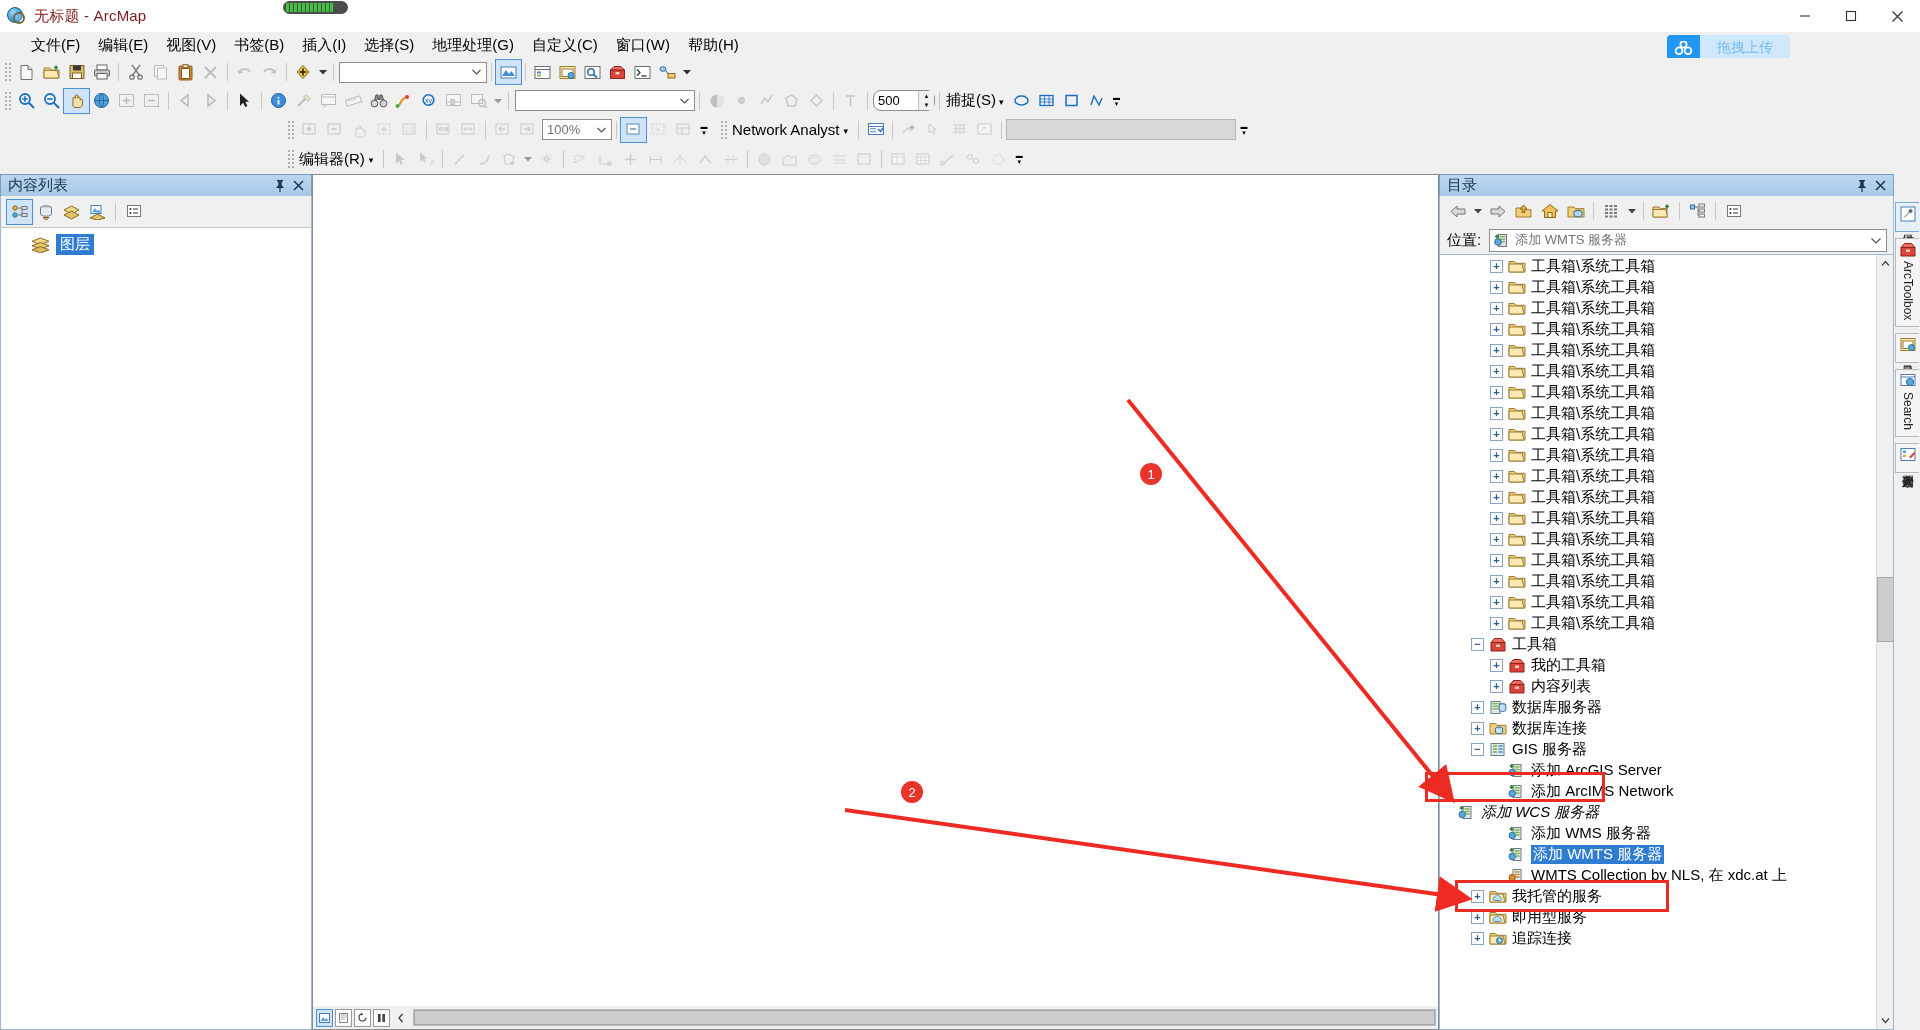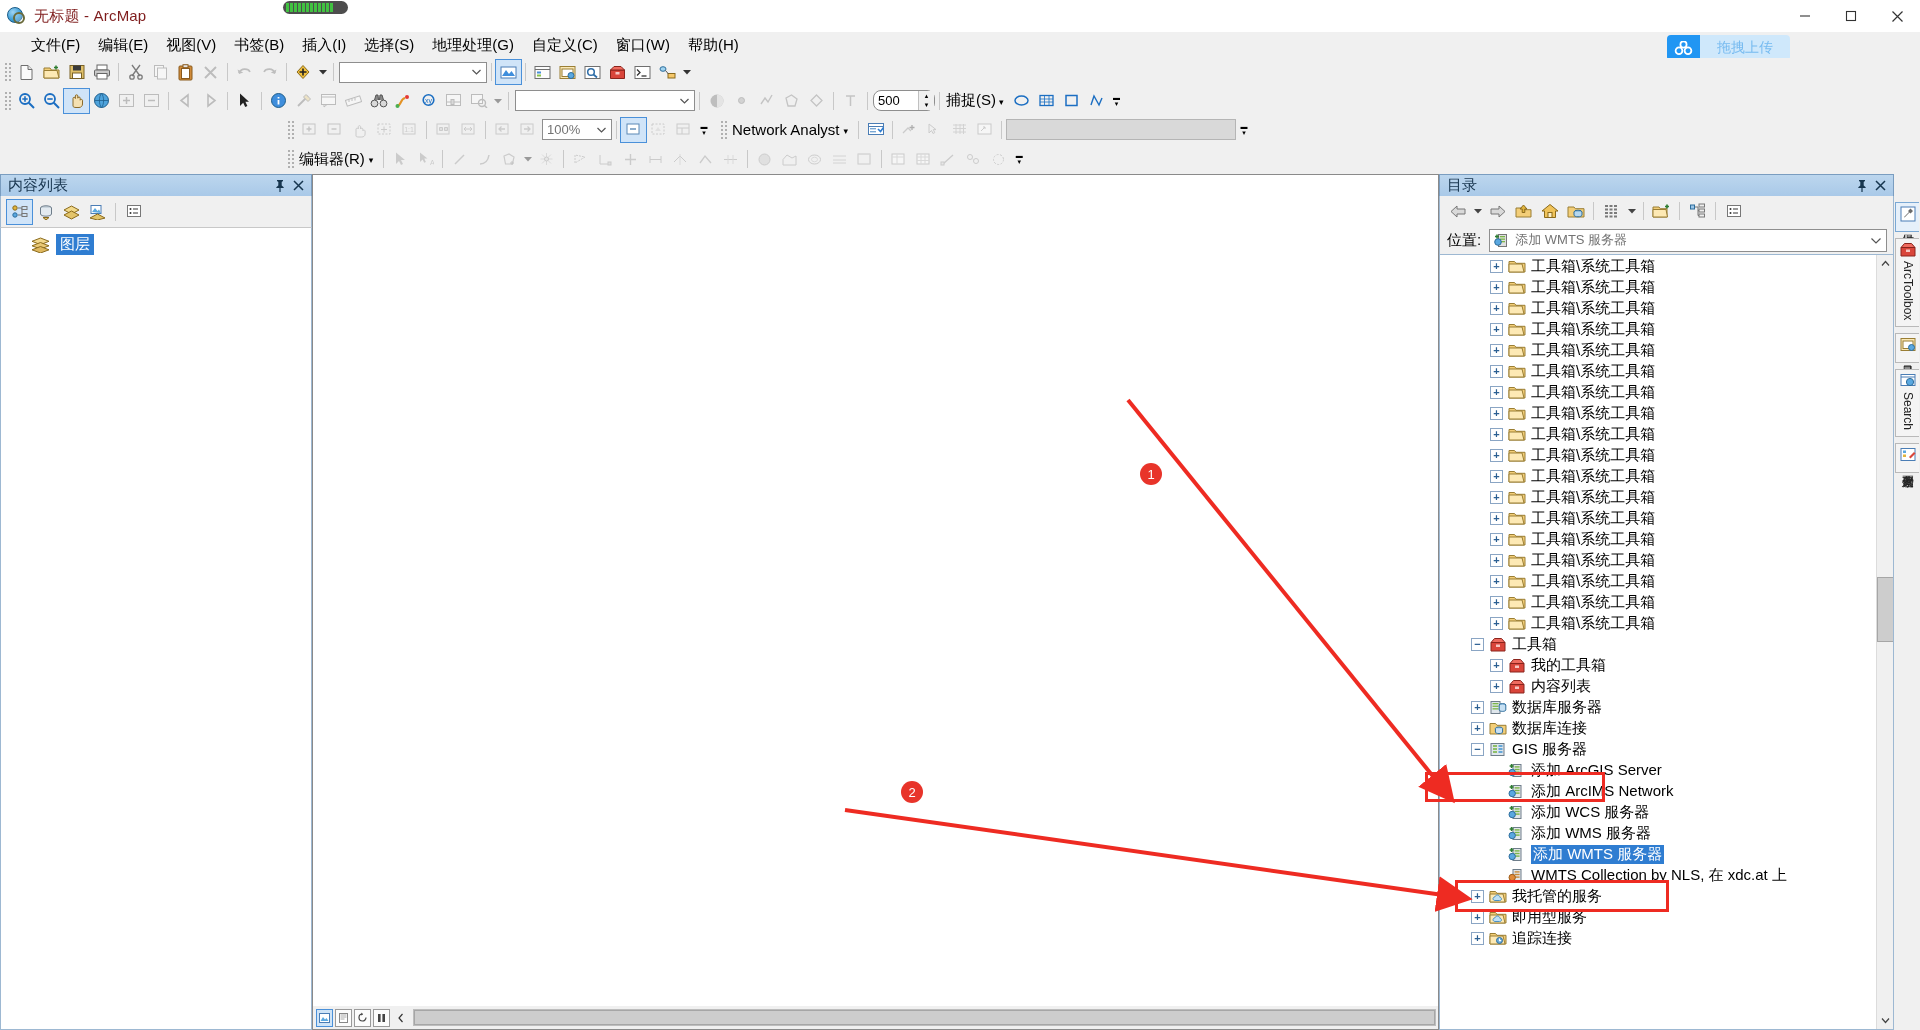--- a/index.html
+++ b/index.html
@@ -1364,21 +1364,21 @@
                   <rect x="5" y="1.5" width="8" height="12" fill="#e2e6ea" stroke="#6e7d8a"></rect>
                   <rect x="6.6" y="3.2" width="5" height="1.4" fill="#7ab648"></rect>
                   <rect x="6.6" y="5.8" width="5" height="1.4" fill="#7ab648"></rect>
                   <rect x="6.6" y="8.4" width="5" height="1.4" fill="#7ab648"></rect>
                   <circle cx="4.2" cy="9.5" r="3.2" fill="#5aa8e0" stroke="#2d6d9c"></circle>
                   <path d="M3.6 1v4M1.6 3h4" stroke="#2e7d32" stroke-width="1.6"></path>
                 </svg>
               </span>
               <span class="tx">添加 ArcIMS Network</span>
             </div>
-            <div class="trow" style="padding-left: 50px;">
+            <div class="trow" style=" font-style: italic;">
               <span class="noexp"></span>
               <span class="ic">
                 <svg width="18" height="15" viewBox="0 0 18 15">
                   <rect x="5" y="1.5" width="8" height="12" fill="#e2e6ea" stroke="#6e7d8a"></rect>
                   <rect x="6.6" y="3.2" width="5" height="1.4" fill="#7ab648"></rect>
                   <rect x="6.6" y="5.8" width="5" height="1.4" fill="#7ab648"></rect>
                   <rect x="6.6" y="8.4" width="5" height="1.4" fill="#7ab648"></rect>
                   <circle cx="4.2" cy="9.5" r="3.2" fill="#5aa8e0" stroke="#2d6d9c"></circle>
                   <path d="M3.6 1v4M1.6 3h4" stroke="#2e7d32" stroke-width="1.6"></path>
                 </svg>

